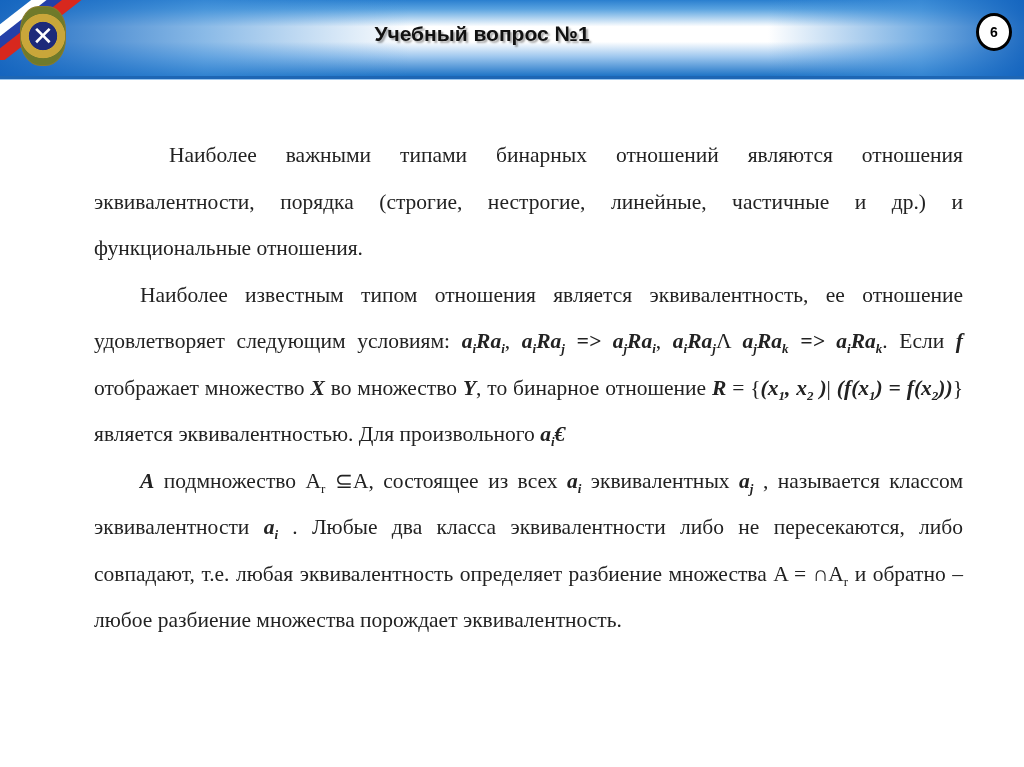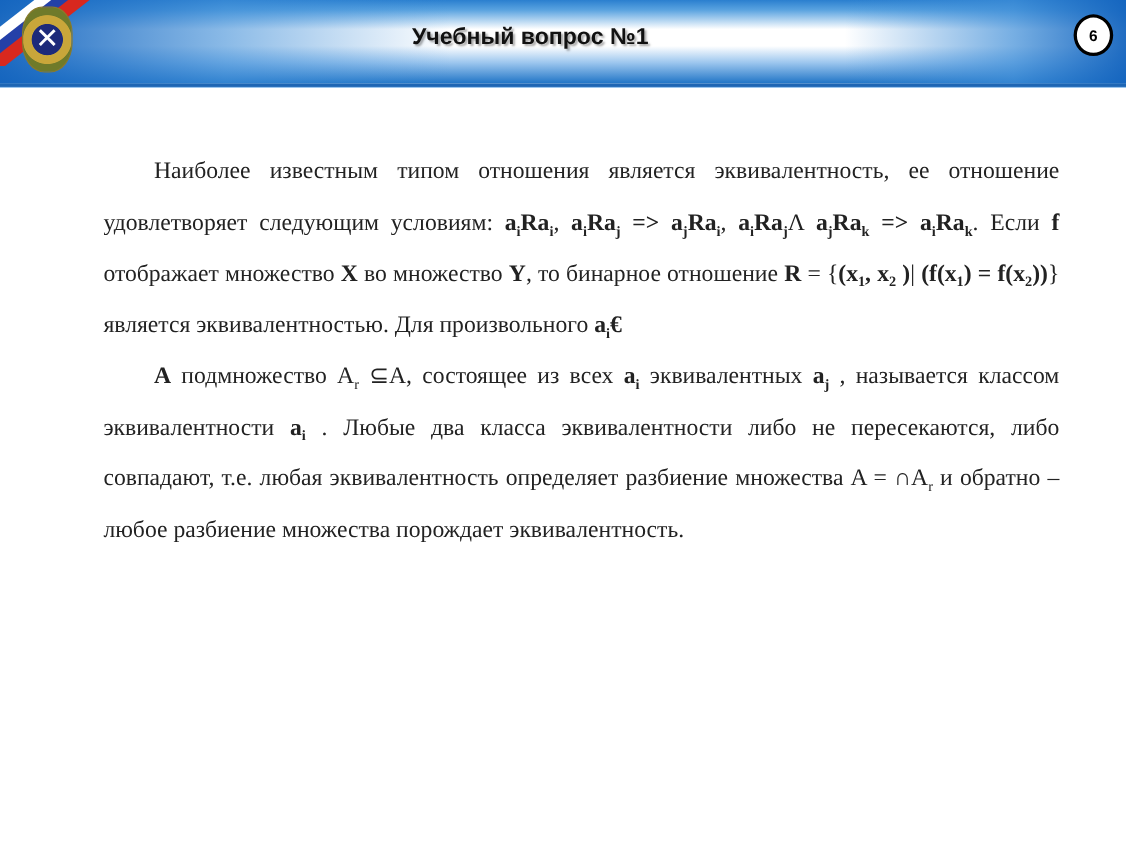--- a/index.html
+++ b/index.html
@@ -15,21 +15,21 @@
   .flag .r { position:absolute; left:-20px; width:140px; height:12px; background:#d8281e; transform:rotate(-38deg); transform-origin:left top; top:64px; }
   .emblem { position:absolute; left:20px; top:6px; width:44px; height:58px; border-radius:40% 40% 45% 45%;
     background: radial-gradient(circle at 50% 50%, #1d2a7a 0 38%, #c9a63a 40% 60%, #6f7a2a 62% 100%); border:1px solid #8a7a2a; }
   .emblem .x { position:absolute; left:0; top:0; width:100%; height:100%; color:#ffffff; font-size:26px; text-align:center; line-height:58px; font-family:"DejaVu Sans", sans-serif; }
   .title { position:absolute; left:0; top:22px; width:964px; text-align:center; font-family:"Liberation Sans", sans-serif; font-weight:bold; font-size:21px; color:#111; text-shadow:2px 2px 2px rgba(0,0,0,0.35); }
   .page-badge { position:absolute; left:976px; top:13px; width:30px; height:32px; border:3px solid #000; border-radius:50%; background:#fff;
     font-family:"Liberation Sans", sans-serif; font-weight:bold; font-size:14px; text-align:center; line-height:32px; color:#000; }
   .content { position:absolute; left:94px; top:132px; width:869px; font-size:21.5px; line-height:46.5px; color:#222; text-align:justify; }
   .content p { margin:0; }
   .indent { text-indent:46px; }
-  .m { font-weight:bold; }
+  .m { font-style:italic; font-weight:bold; }
   .mi { }
   sub { font-size:13px; line-height:0; }
   .last-left { text-align-last:left; }
 </style>
 </head>
 <body>
 
 <div class="header"></div>
 <div class="header-fade"></div>
 <div class="header-line"></div>
@@ -40,15 +40,16 @@
     <div class="r"></div>
 </div>
 <div class="emblem">
     <div class="x">✕</div>
   </div>
 
 <div class="title">Учебный вопрос №1</div>
 <div class="page-badge">6</div>
 
 <div class="content">
+  <p class="indent last-left">&nbsp;Наиболее важными типами бинарных отношений являются отношения эквивалентности, порядка (строгие, нестрогие, линейные, частичные и др.) и функциональные отношения.</p>
   <p class="indent">Наиболее известным типом отношения является эквивалентность, ее отношение удовлетворяет следующим условиям: <span class="m">a<sub>i</sub>Ra<sub>i</sub></span>, <span class="m">a<sub>i</sub>Ra<sub>j</sub> =&gt; a<sub>j</sub>Ra<sub>i</sub></span>, <span class="m">a<sub>i</sub>Ra<sub>j</sub></span>Λ <span class="m">a<sub>j</sub>Ra<sub>k</sub> =&gt; a<sub>i</sub>Ra<sub>k</sub></span>. Если <span class="m">f</span> отображает множество <span class="m">X</span> во множество <span class="m">Y</span>, то бинарное отношение <span class="m">R</span> = {<span class="m">(x<sub>1</sub>, x<sub>2</sub> )</span>| <span class="m">(f(x<sub>1</sub>) = f(x<sub>2</sub>))</span>} является эквивалентностью. Для произвольного <span class="m">a<sub>i</sub>€</span></p>
   <p class="indent last-left"><span class="m">A</span> подмножество <span class="mi">A<sub>r</sub></span> ⊆<span class="mi">A</span>, состоящее из всех <span class="m">a<sub>i</sub></span> эквивалентных <span class="m">a<sub>j</sub></span> , называется классом эквивалентности <span class="m">a<sub>i</sub></span> . Любые два класса эквивалентности либо не пересекаются, либо совпадают, т.е. любая эквивалентность определяет разбиение множества <span class="mi">A</span> = ∩<span class="mi">A<sub>r</sub></span> и обратно – любое разбиение множества порождает эквивалентность.</p>
 </div>
 
 </body></html>

